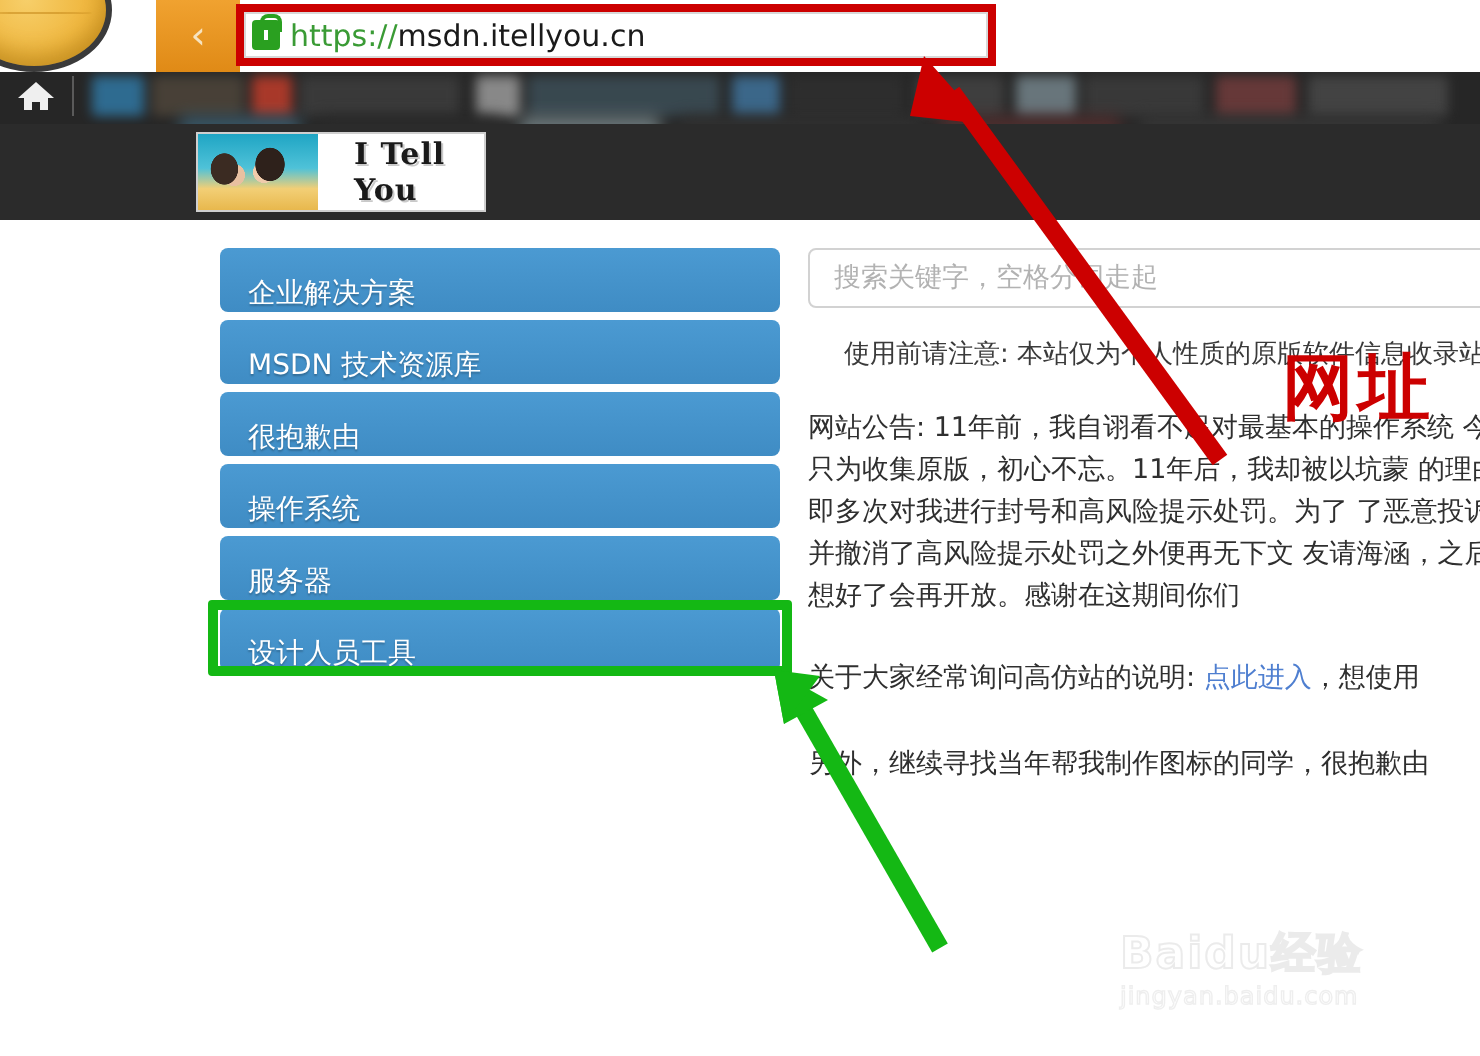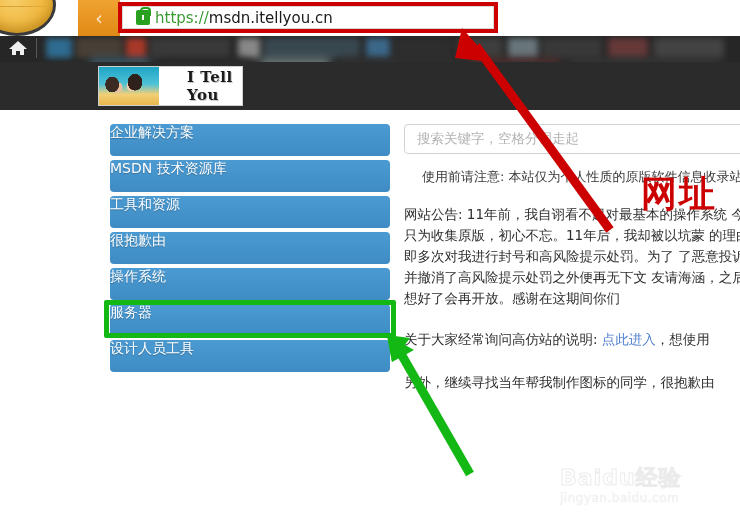--- a/index.html
+++ b/index.html
@@ -38,21 +38,21 @@
   .url-wrap {
     position: absolute; left: 118px; top: 2px; width: 380px; height: 31px;
     border: 4px solid #cc0000;
     background: #cc0000;
   }
   .url-field {
     position: absolute; left: 0; top: 0; right: 0; bottom: 0;
     background: #ffffff;
     border: 1px solid #d8d8d8;
     display: flex; align-items: center;
-    padding-left: 13px;
+    padding-left: 3px;
     overflow: hidden; white-space: nowrap;
   }
   .lock-icon {
     width: 14px; height: 15px; flex: 0 0 auto;
     background: #2aa020; border-radius: 2px;
     position: relative; margin-right: 5px;
   }
   .lock-icon:before {
     content: ""; position: absolute; left: 3.5px; top: -3.5px;
     width: 7px; height: 7px; border: 2px solid #2aa020;
@@ -100,36 +100,37 @@
     background:
       radial-gradient(ellipse 14px 16px at 22% 46%, #3b2b22 0%, #3b2b22 48%, transparent 50%),
       radial-gradient(ellipse 15px 17px at 60% 40%, #2e211b 0%, #2e211b 48%, transparent 50%),
       radial-gradient(circle 9px at 30% 54%, #e8c0a0 0%, #e8c0a0 60%, transparent 62%),
       radial-gradient(circle 9px at 55% 50%, #f0cbab 0%, #f0cbab 60%, transparent 62%),
       linear-gradient(180deg, #1fa5c4 0%, #4fc2d8 45%, #f2cf76 72%, #e8b84d 100%);
     background-repeat: no-repeat;
     position: relative; overflow: hidden;
   }
   .logo-text {
-    flex: 1; display: flex; align-items: center; padding-left: 28px;
+    flex: 1; display: flex; align-items: center; padding-left: 18px;
     font-family: "DejaVu Serif", "Liberation Serif", serif;
     font-size: 15px; font-weight: bold; color: #1a1a1a;
     letter-spacing: .5px;
     text-shadow: 1px 1px 0 #c9c9c9;
   }
 
   
   .page { position: absolute; left: 0; top: 110px; width: 740px; height: 418px; background: #fff; }
 
   .sidebar { position: absolute; left: 110px; top: 14px; width: 280px; }
   .nav-item {
     width: 280px; height: 32px; margin-bottom: 4px;
     background: linear-gradient(180deg, #4b9ad2 0%, #3f8cc4 100%);
     border-radius: 4px;
-    display: flex; align-items: flex-start;
+    display: flex; align-items: flex-end;
+    padding-left: 14px;
     color: #ffffff; font-size: 14px;
     text-shadow: 0 1px 1px rgba(0,0,0,.25);
   }
   .nav-item.hl { box-shadow: 0 0 0 0px transparent; }
 
   .hl-box {
     position: absolute; left: 104px; top: 190px;
     width: 292px; height: 38px;
     border: 5px solid #14b814;
     border-radius: 2px;
@@ -262,23 +263,20 @@
   <div class="page">
 
     <div class="sidebar">
       <div class="nav-item">
         <span>企业解决方案</span>
       </div>
       <div class="nav-item">
         <span>MSDN 技术资源库</span>
       </div>
       <div class="nav-item">
-        <span>工具和资源</span>
-      </div>
-      <div class="nav-item">
         <span>很抱歉由</span>
       </div>
       <div class="nav-item hl">
         <span>操作系统</span>
       </div>
       <div class="nav-item">
         <span>服务器</span>
       </div>
       <div class="nav-item">
         <span>设计人员工具</span>

